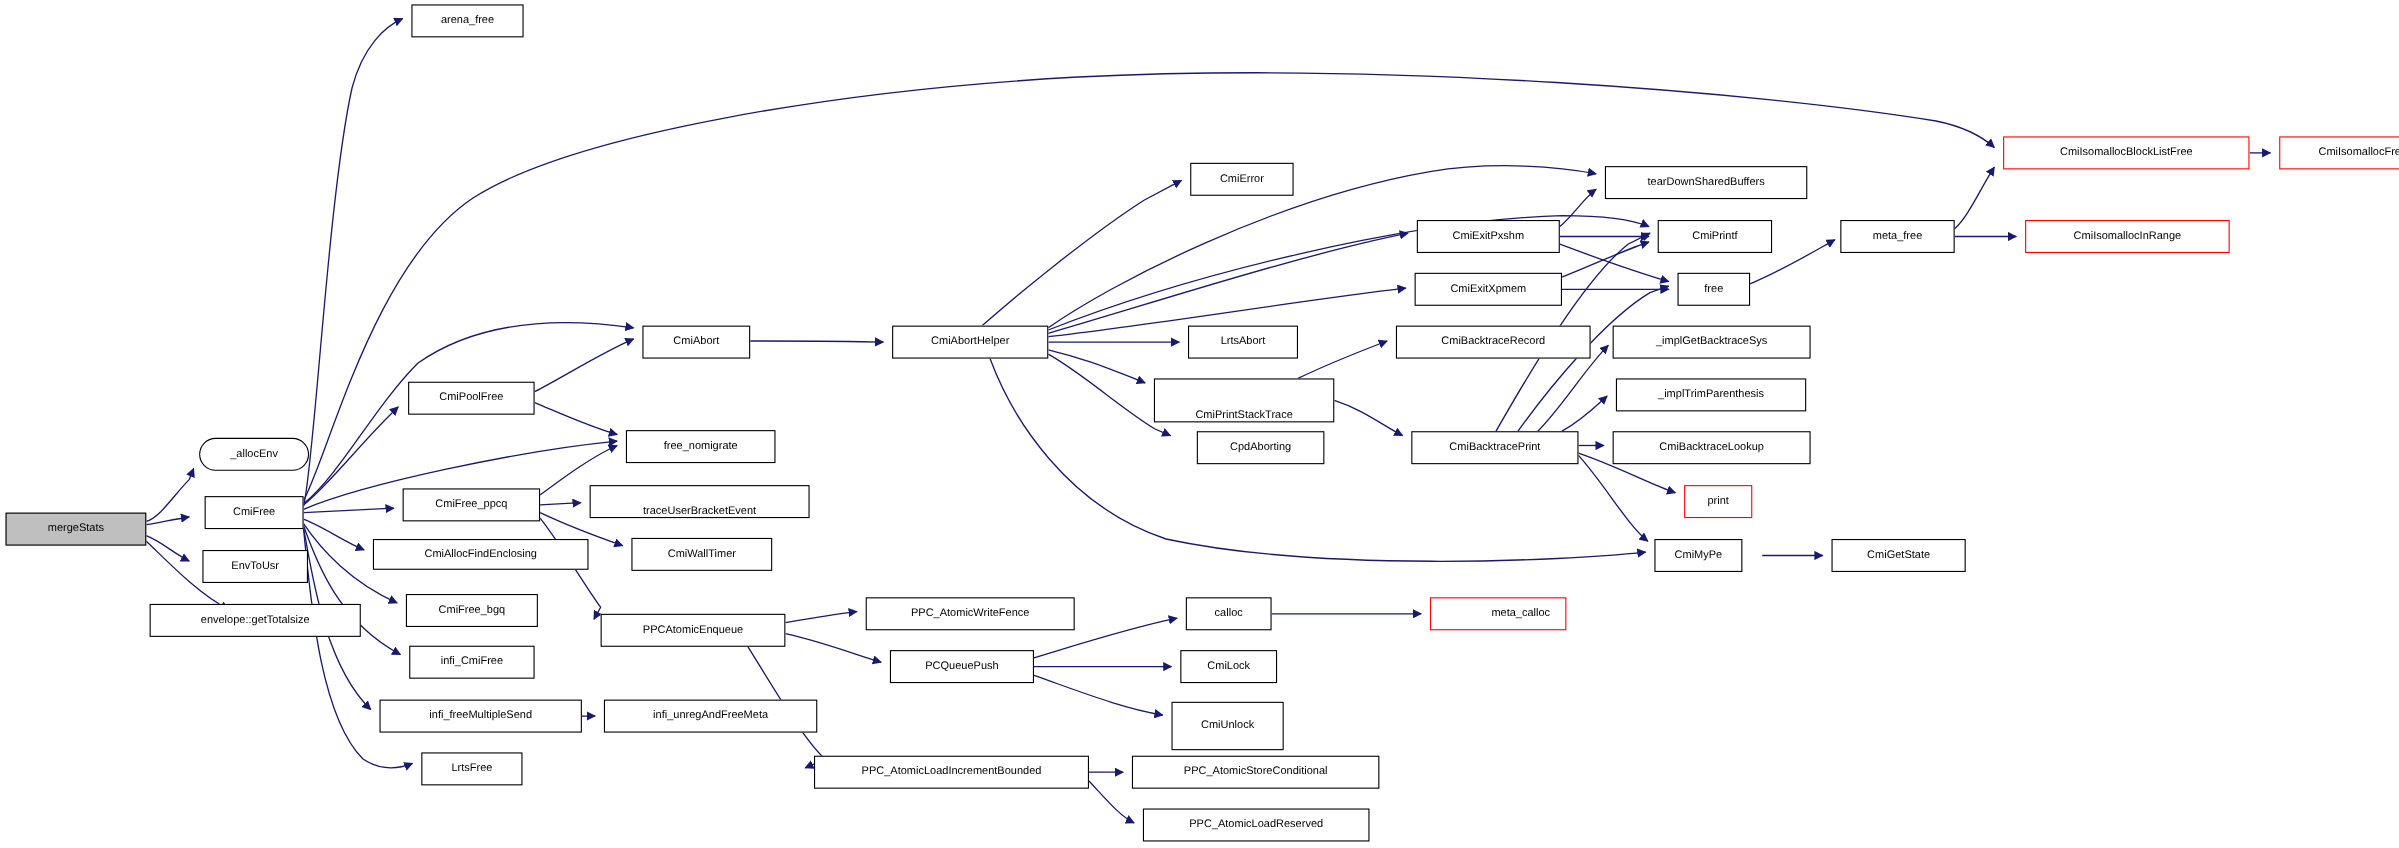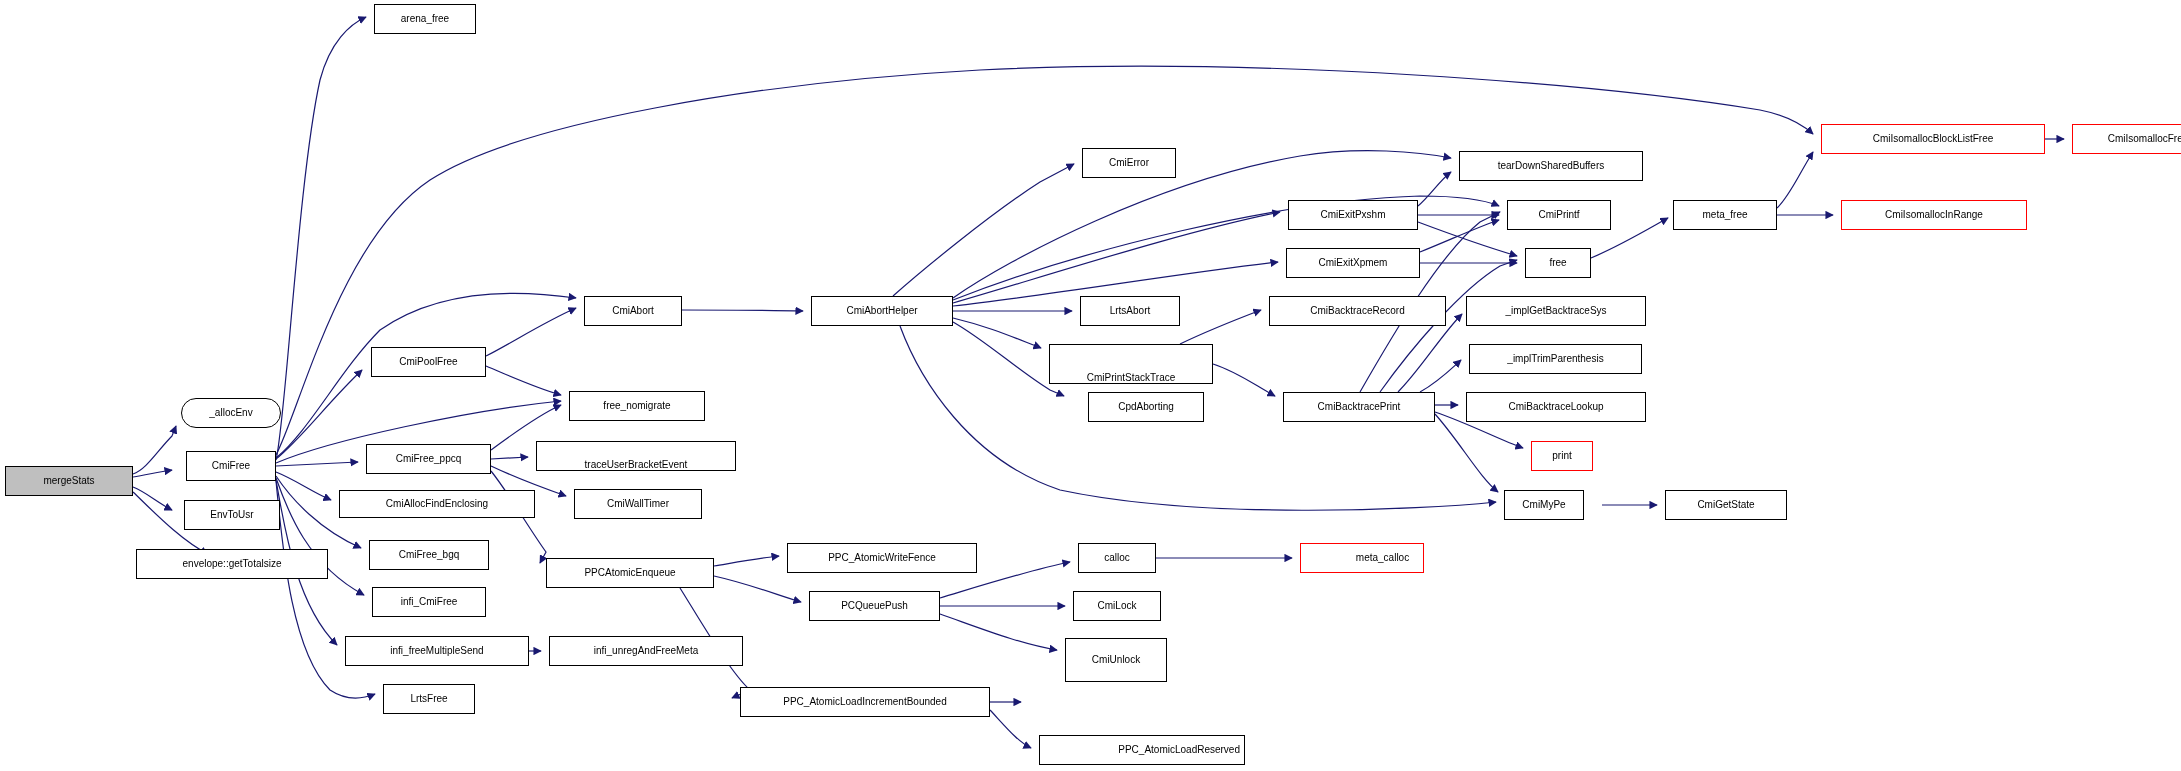--- a/index.html
+++ b/index.html
@@ -215,21 +215,24 @@
       </div>
       <div class="node" style="left: 1078px; top: 543px; width: 78px; height: 30px;">
         <span class="node-label">calloc</span>
       </div>
       <div class="node" style="left: 1073px; top: 591px; width: 88px; height: 30px;">
         <span class="node-label">CmiLock</span>
       </div>
       <div class="node" style="left: 1065px; top: 638px; width: 102px; height: 44px;">
         <span class="node-label">CmiUnlock</span>
       </div>
-      <div class="node" style="left: 1039px; top: 735px; width: 206px; height: 30px; justify-content: flex-end;">
+      <div class="node" style="left: 1029px; top: 687px; width: 225px; height: 30px;">
+        <span class="node-label">PPC_AtomicStoreConditional</span>
+      </div>
+      <div class="node" style="left: 1039px; top: 735px; width: 206px; height: 30px;">
         <span class="node-label">PPC_AtomicLoadReserved</span>
       </div>
       <div class="node" style="left: 1269px; top: 296px; width: 177px; height: 30px;">
         <span class="node-label">CmiBacktraceRecord</span>
       </div>
       <div class="node" style="left: 1283px; top: 392px; width: 152px; height: 30px;">
         <span class="node-label">CmiBacktracePrint</span>
       </div>
       <div class="node" style="left: 1288px; top: 200px; width: 130px; height: 30px;">
         <span class="node-label">CmiExitPxshm</span>

